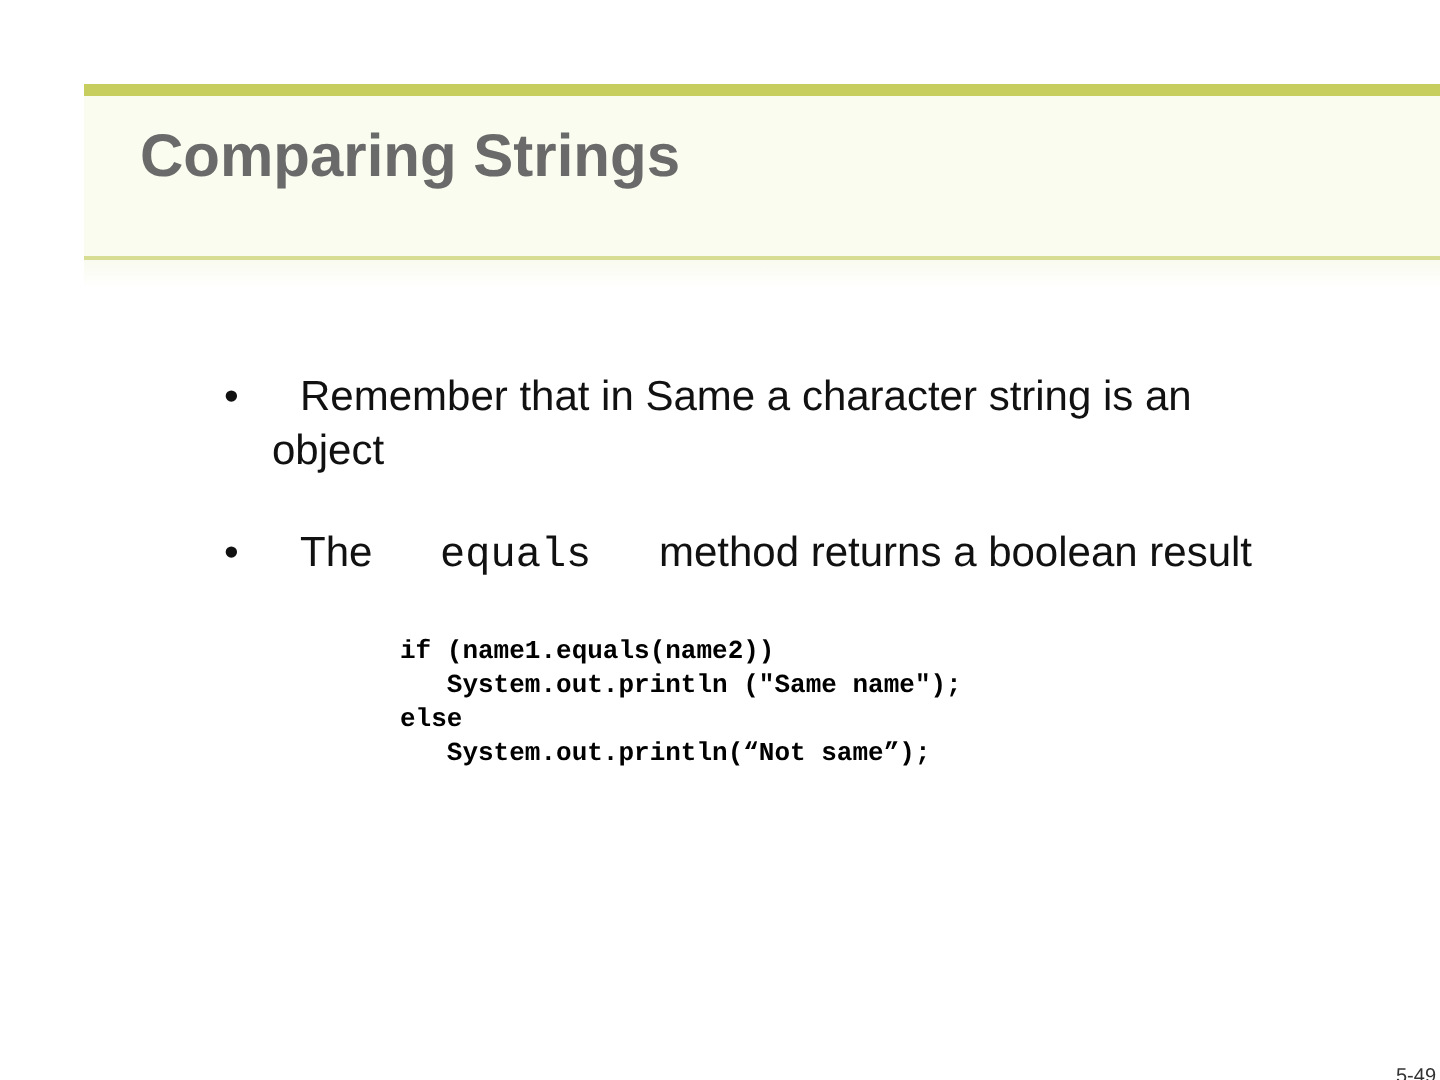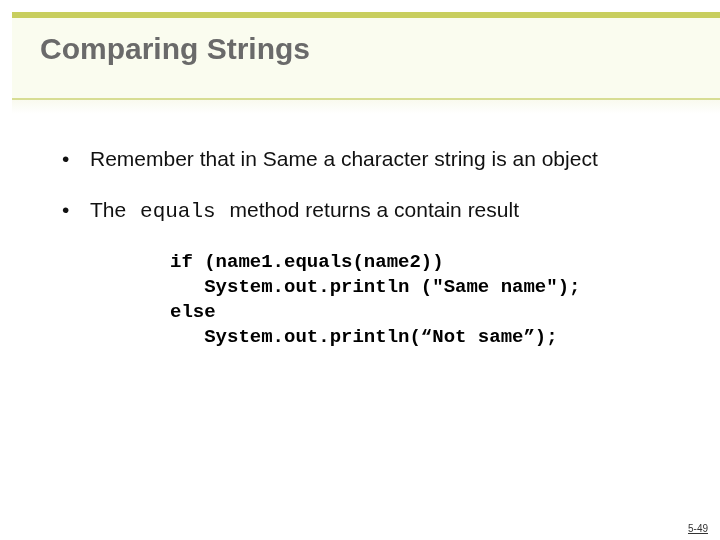--- a/index.html
+++ b/index.html
@@ -1,15 +1,15 @@
 <!DOCTYPE html>
 <html><head>
 <meta charset="utf-8">
 <style>
-  * { margin: 4px; padding: 0; box-sizing: border-box; }
+  * { margin: 14px; padding: 0; box-sizing: border-box; }
   html, body { width: 720px; height: 540px; overflow: hidden; }
   body {
     font-family: Arial, Helvetica, sans-serif;
     background: #ffffff;
     position: relative;
   }
   .header-band {
     position: absolute;
     top: 0; left: 0; right: 0;
     height: 88px;
@@ -53,21 +53,21 @@
     top: 0;
     color: #111;
     font-size: 21px;
   }
   .code-inline {
     font-family: "Courier New", Courier, monospace;
   }
   .code-block {
     font-family: "Courier New", Courier, monospace;
     font-weight: bold;
-    font-size: 19px;
+    font-size: 13px;
     white-space: pre;
     margin-left: 120px;
     margin-top: 14px;
     line-height: 1.32;
     color: #000;
   }
   .page-num {
     position: absolute;
     bottom: 10px;
     right: 16px;
@@ -83,21 +83,21 @@
 <div class="header-fade"></div>
 
 <h1 class="title">Comparing Strings</h1>
 
 <div class="content">
   <ul class="bullets">
     <li>
       <span>Remember that in Same a character string is an object</span>
     </li>
     <li>
-      <span>The </span><span class="code-inline">equals</span><span> method returns a contain result</span>
+      <span>The </span><span class="code-inline">equals</span><span> method returns a boolean result</span>
     </li>
   </ul>
   <div class="code-block">if (name1.equals(name2))
    System.out.println ("Same name");
 else
    System.out.println(“Not same”);</div>
 </div>
 
 <div class="page-num">5-49</div>
 

